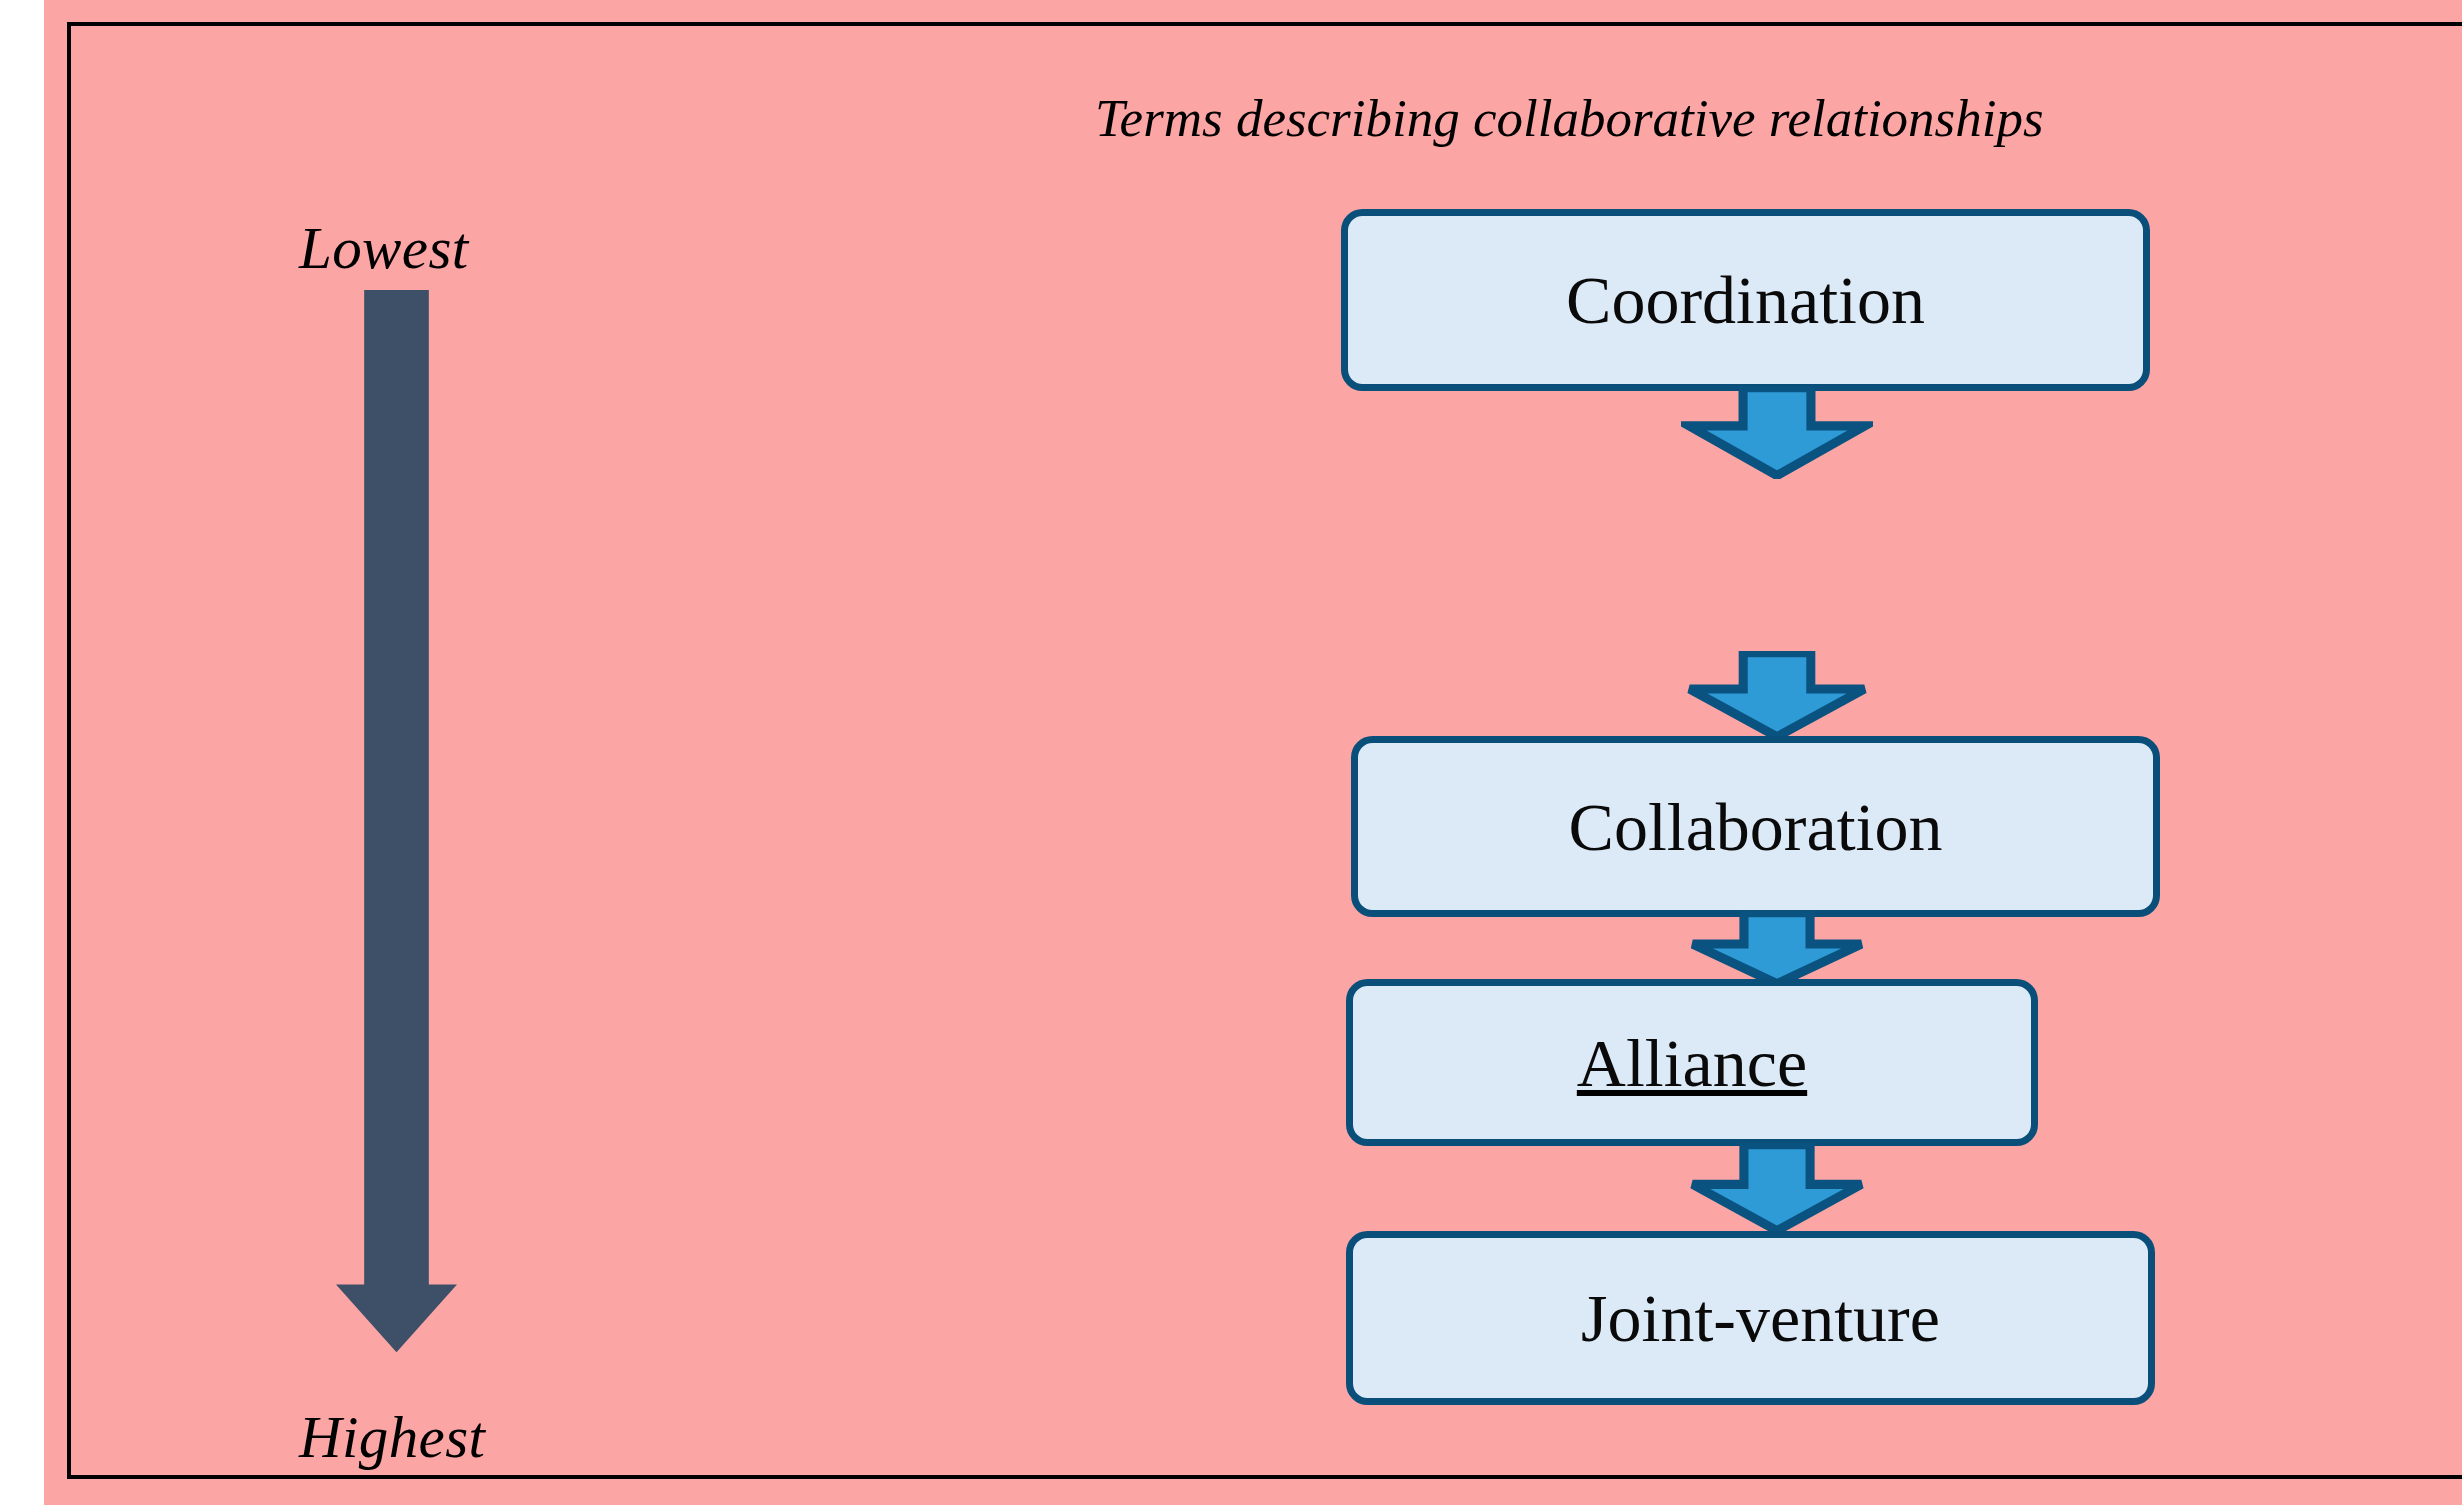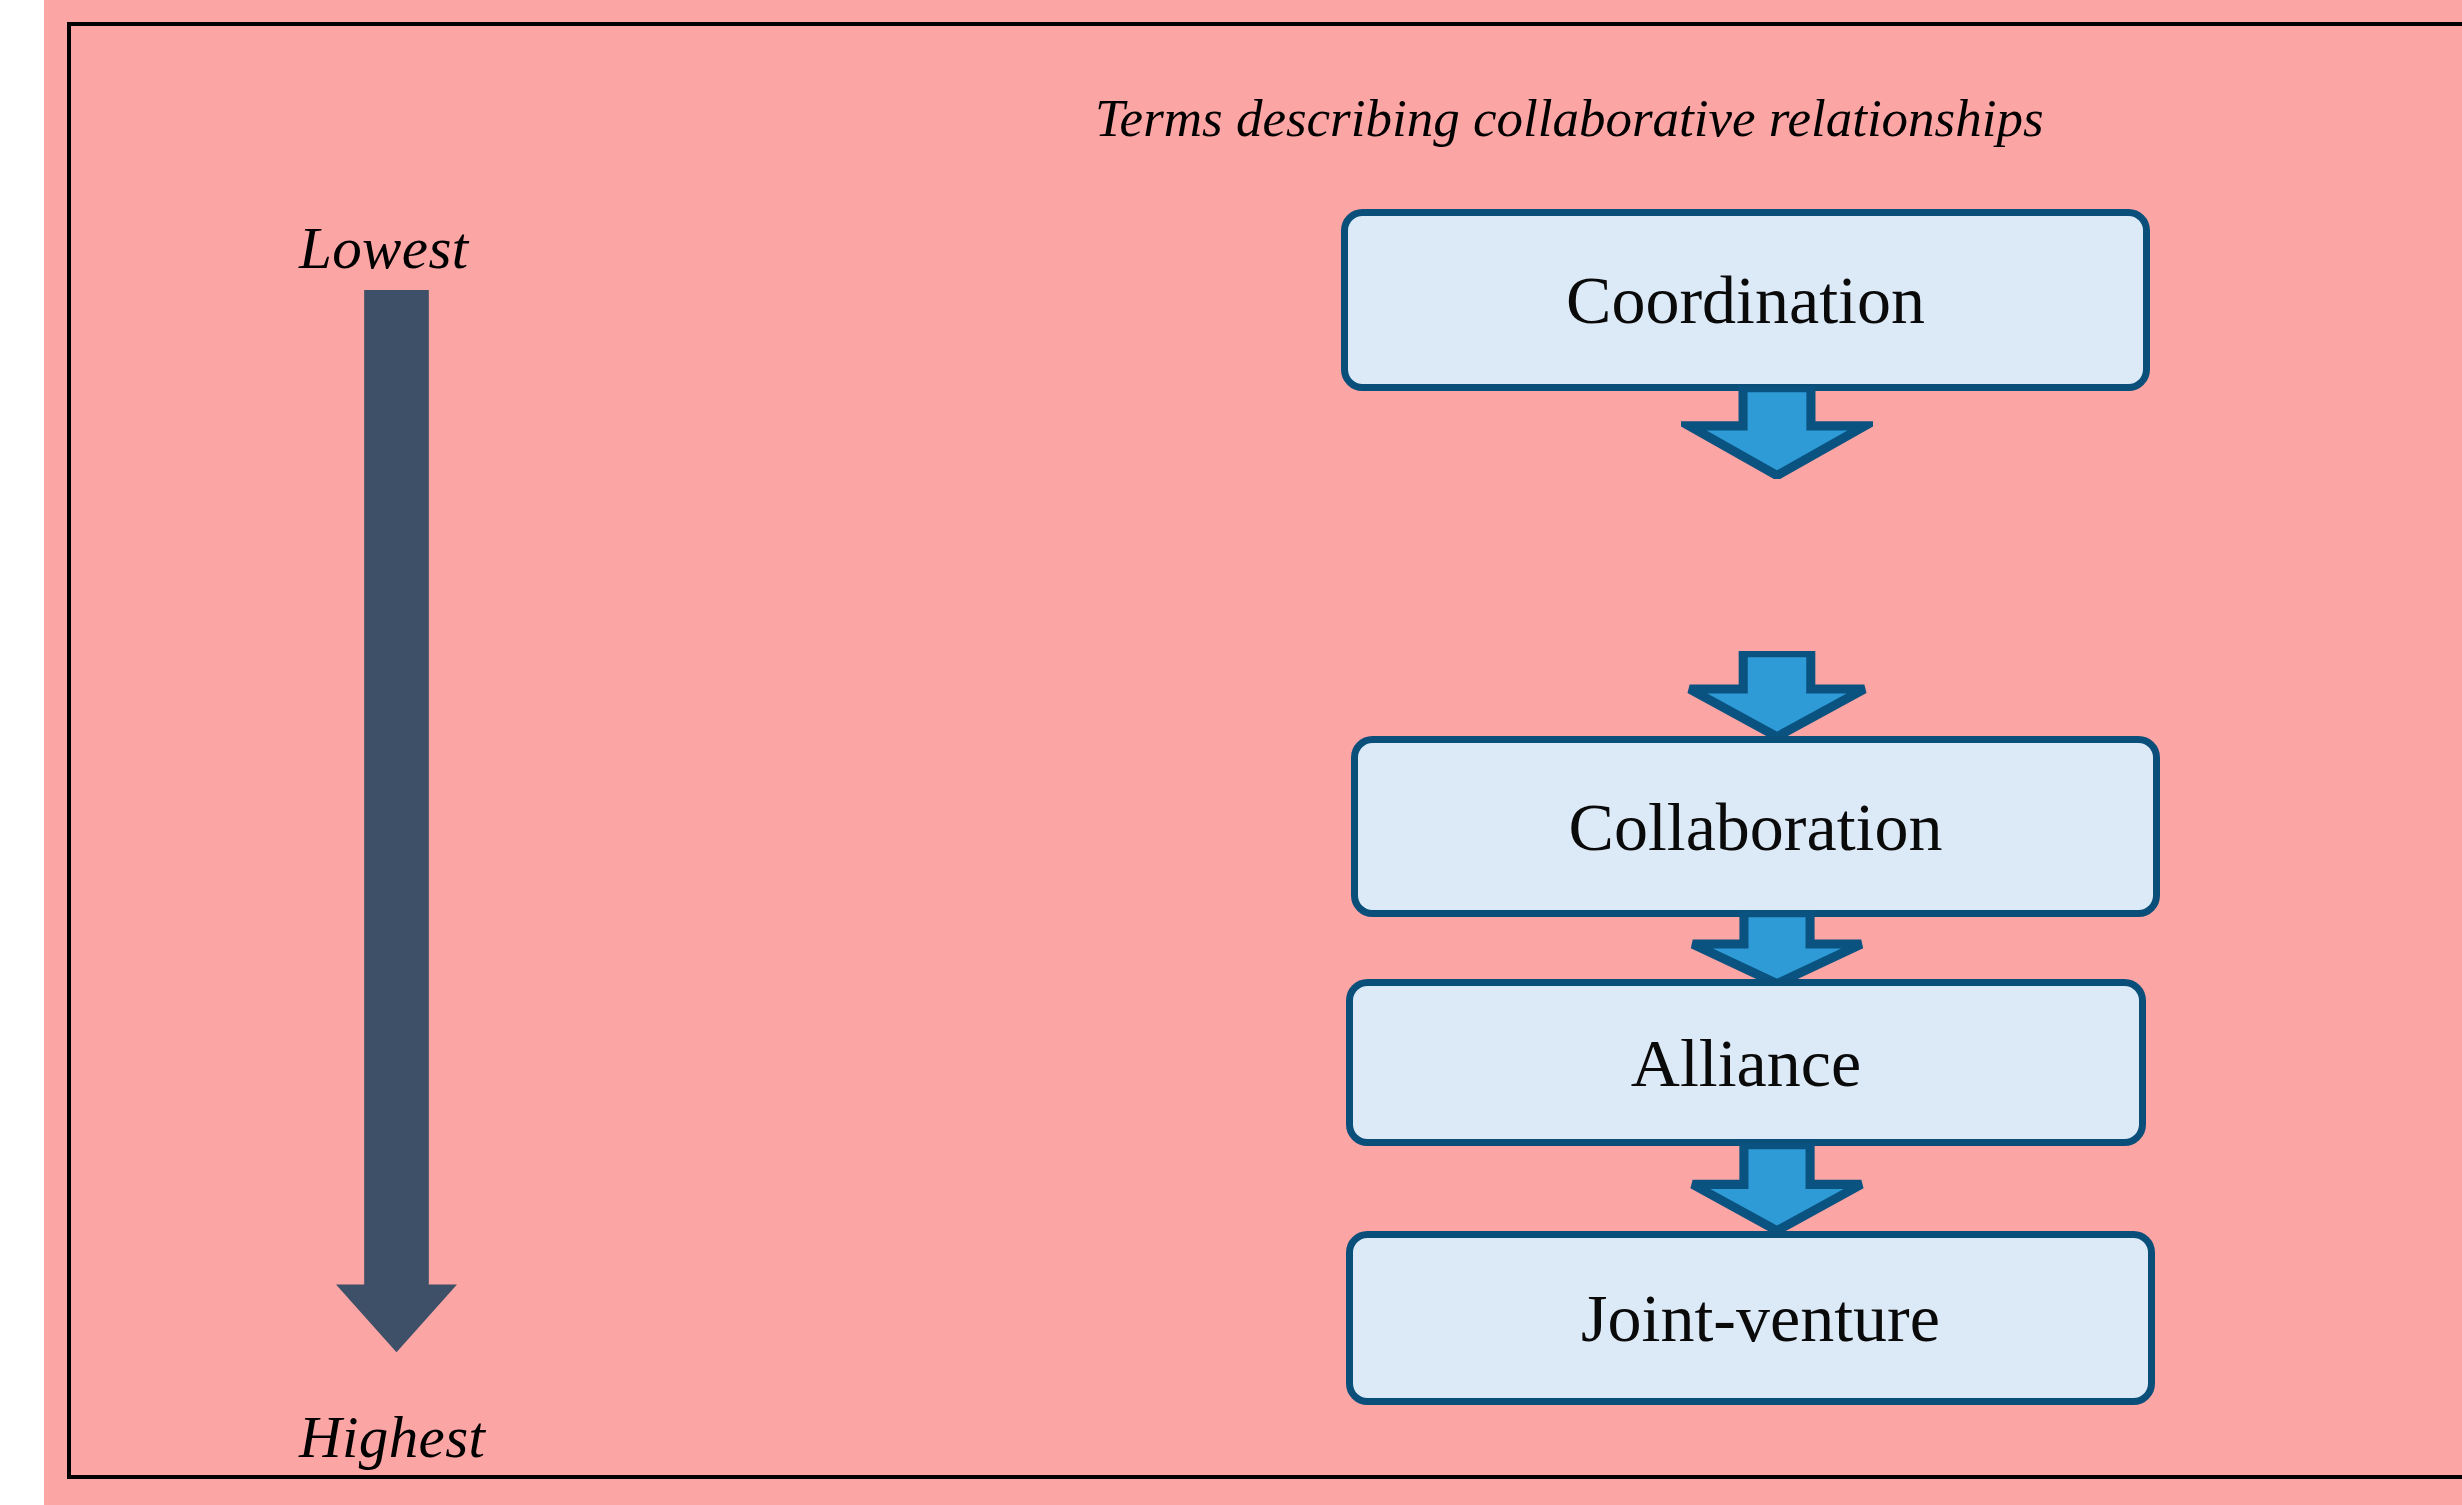--- a/index.html
+++ b/index.html
@@ -84,21 +84,21 @@
     line-height: 1;
     color: #0a0a0a;
     white-space: nowrap;
     font-style: normal;
     letter-spacing: 0px;
   }
   
   #box-0 { left: 1297px; top: 209px; width: 809px; height: 182px; }
   #box-1 { left: 1307px; top: 471px; width: 800px; height: 186px; }
   #box-2 { left: 1307px; top: 736px; width: 809px; height: 181px; }
-  #box-3 { left: 1302px; top: 979px; width: 800px; height: 167px; }
+  #box-3 { left: 1302px; top: 979px; width: 692px; height: 167px; text-decoration: underline; }
   #box-4 { left: 1302px; top: 1231px; width: 809px; height: 174px; padding-left: 20px; }
 
   
   .block-arrow {
     position: absolute;
   }
 </style>
 </head>
 <body>
 

